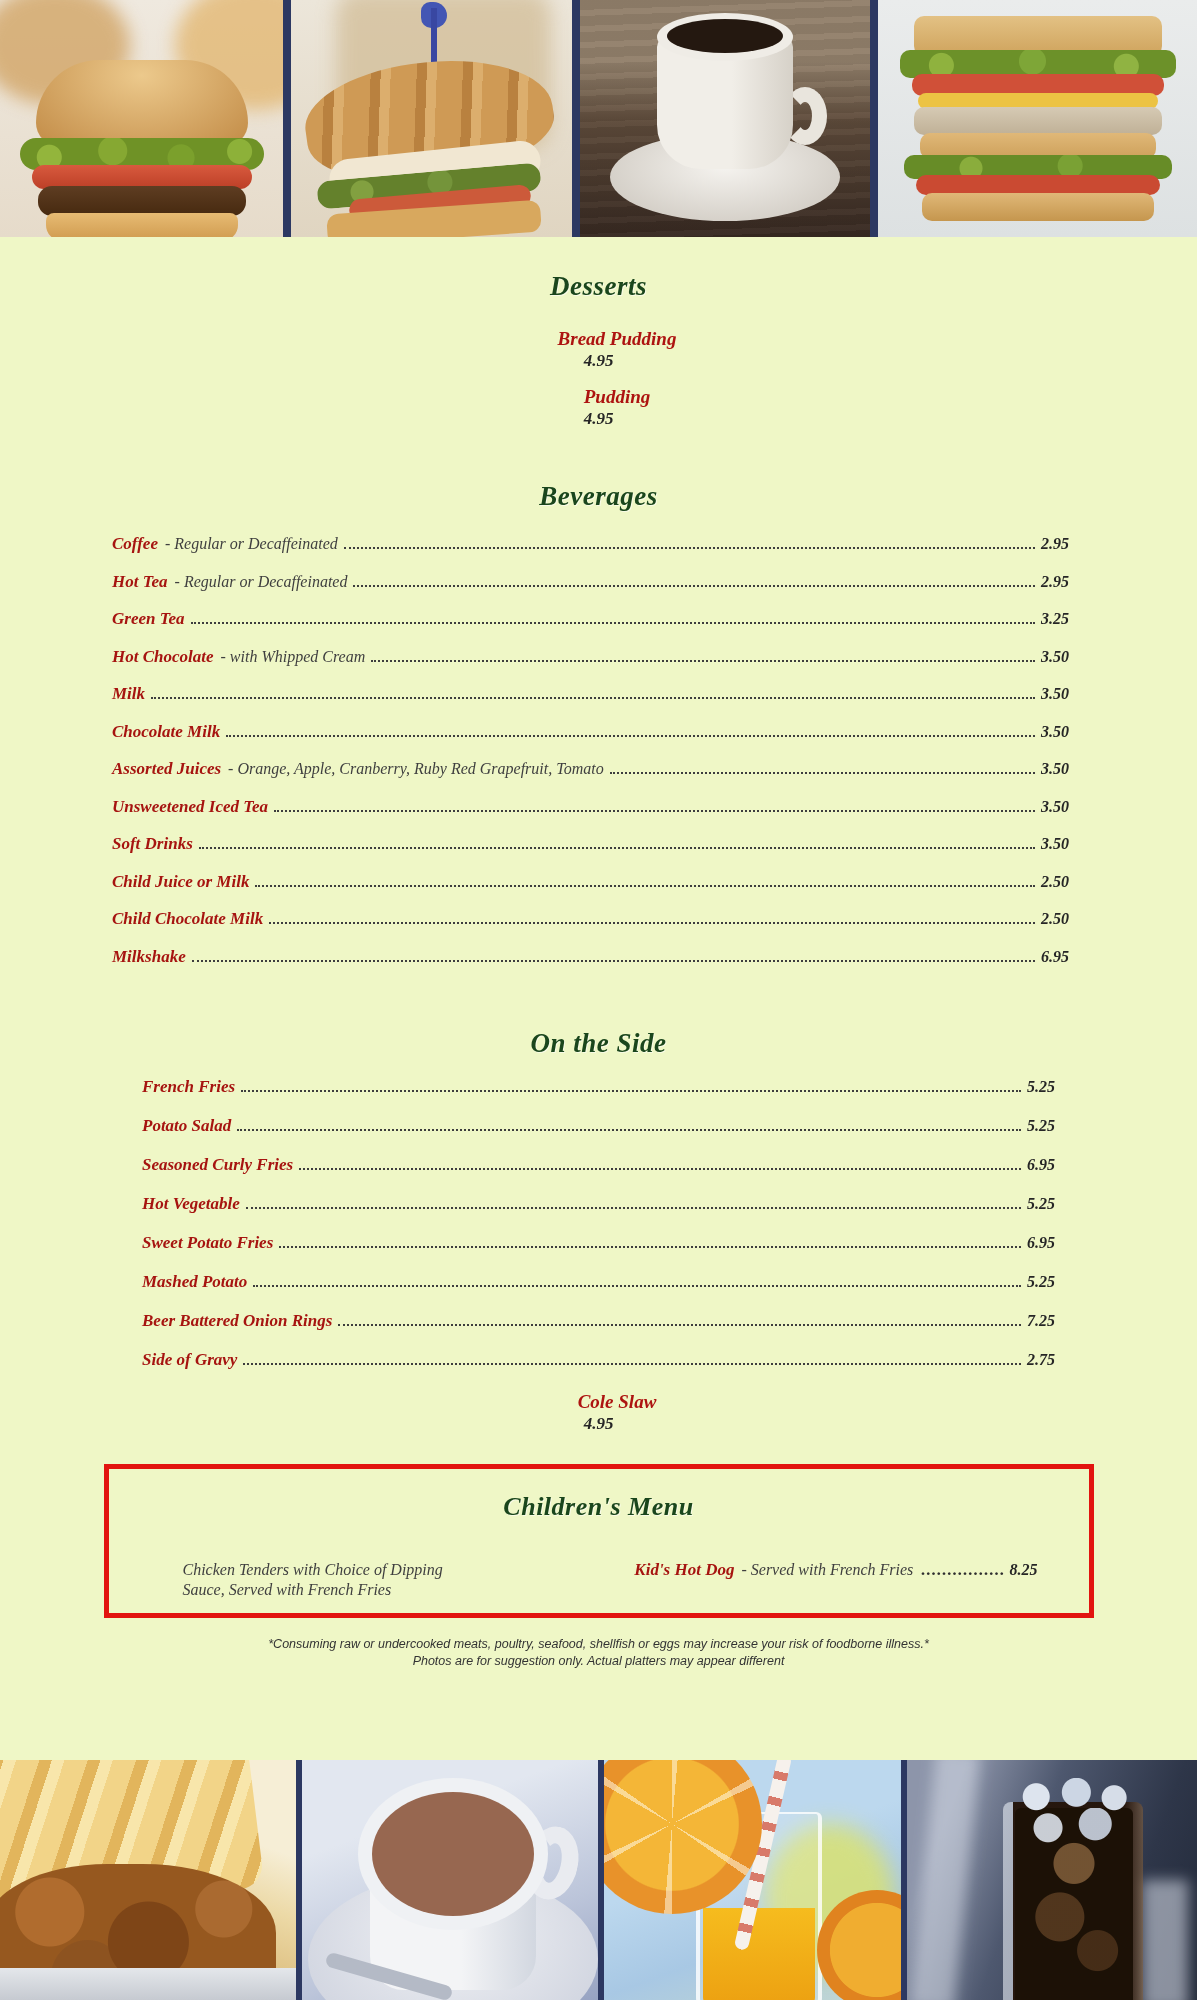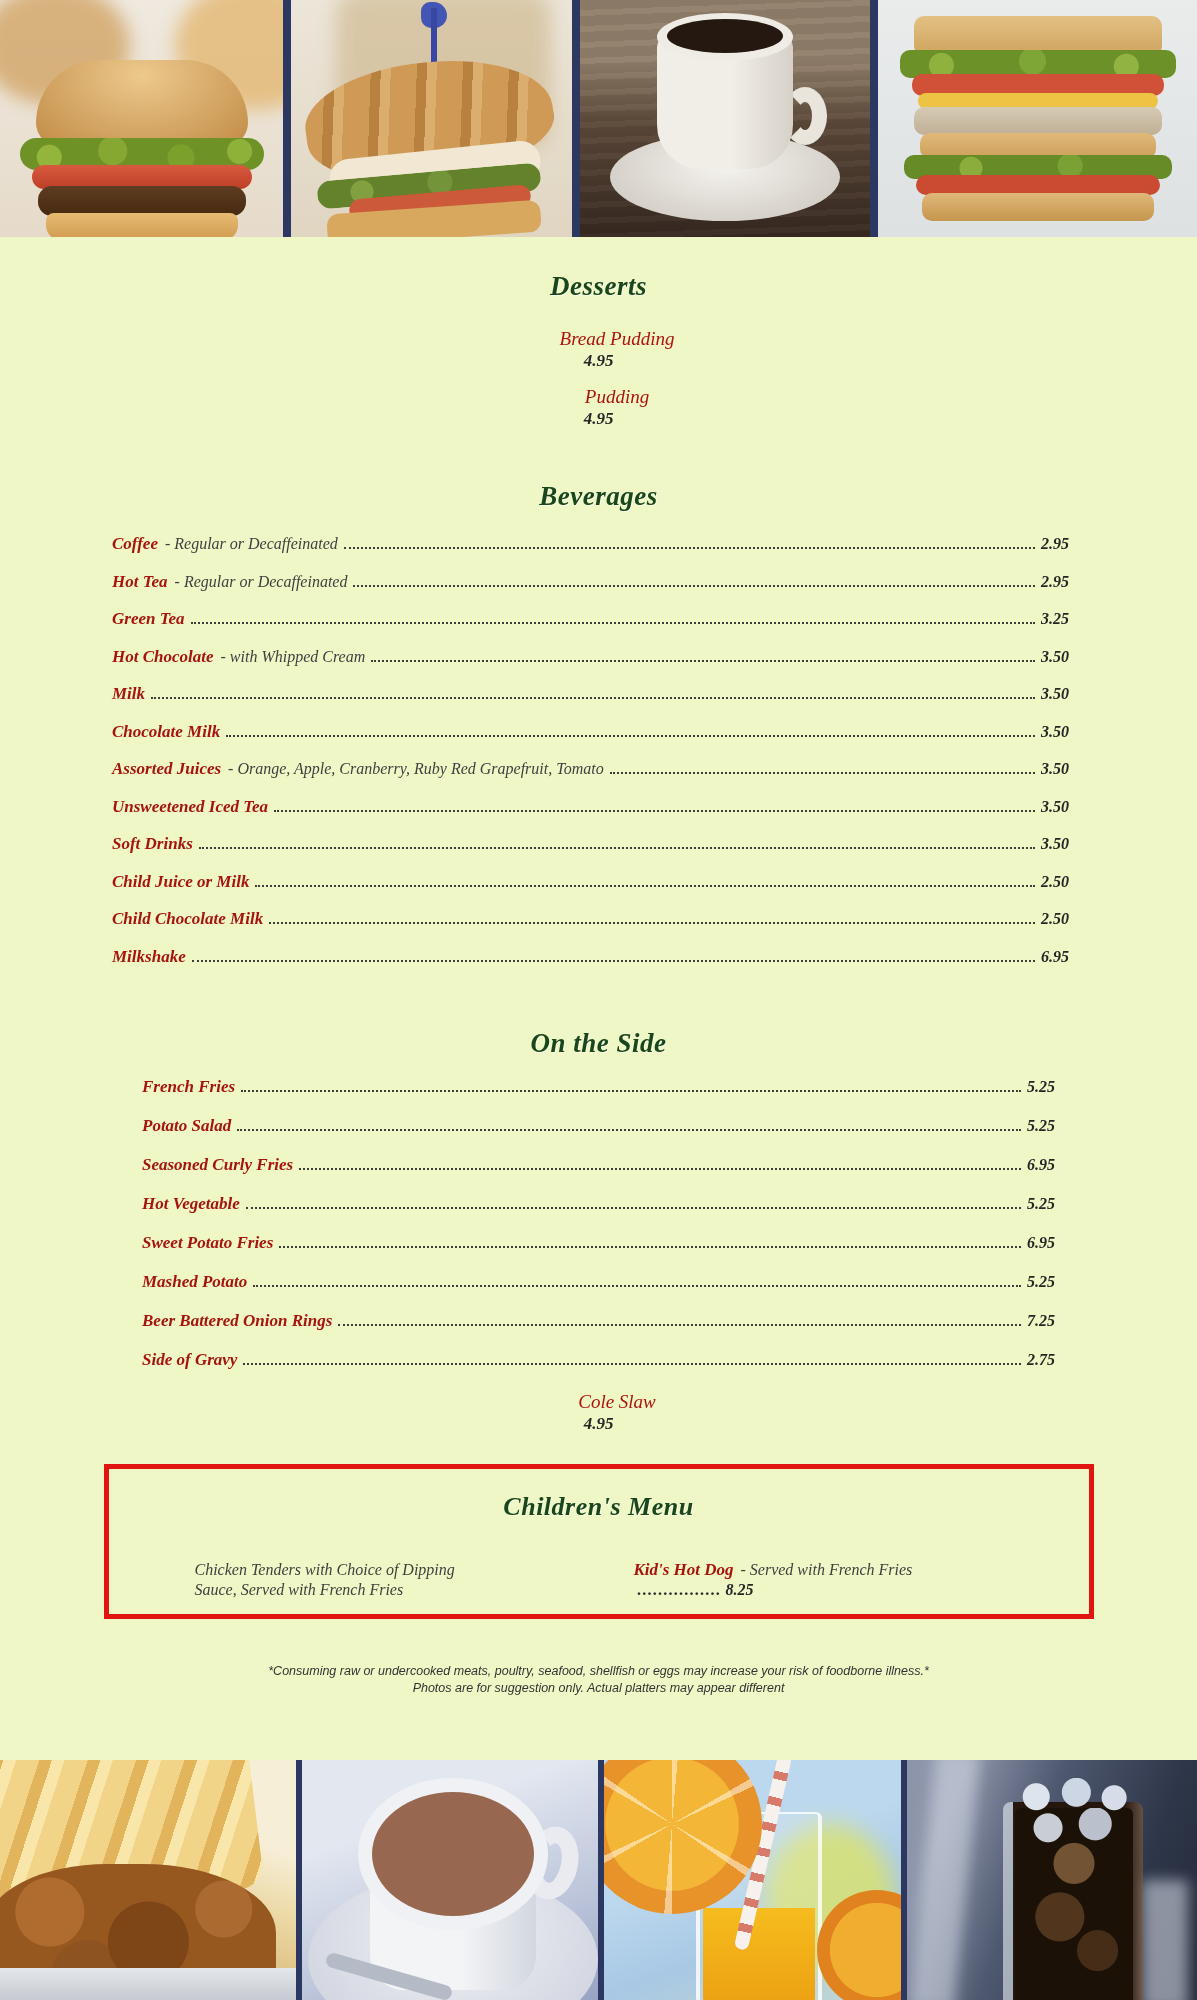--- a/index.html
+++ b/index.html
@@ -132,55 +132,55 @@
   .heading {
     text-align:center; font-style:italic; font-weight:bold;
     font-size:27px; line-height:31px; color:#1a461c; letter-spacing:.5px;
     text-shadow:1px 1px 0 rgba(255,255,255,.55);
   }
   .h-desserts { margin-top:34px; }
   .h-beverages { margin-top:52px; }
   .h-side { margin-top:44px; }
 
   .center-item { text-align:center; font-style:italic; }
-  .center-item .ci-name { font-weight:normal; font-size:19px; line-height:22px; color:#ad1310;padding-left:37px; }
+  .center-item .ci-name { font-weight:bold; font-size:19px; line-height:22px; color:#ad1310;padding-left:37px; }
   .center-item .ci-price { font-weight:bold; font-size:17px; line-height:21px; color:#262626; }
   .dessert-1 { margin-top:26px; }
   .dessert-2 { margin-top:15px; }
 
   .bev-list { margin:22px 128px 0 112px; }
   .row { display:flex; align-items:baseline; font-style:italic; }
   .bev-list .row { height:37.5px; }
   .i-name { font-weight:bold; font-size:17px; color:#a61410; white-space:nowrap; }
   .i-desc { font-size:16px; color:#3f3f3f; margin-left:7px; white-space:nowrap; }
   .i-desc:empty { display:none; }
   .leader { flex:1 1 auto; min-width:18px; border-bottom:2px dotted #3d3d3d; margin:0 6px 3px; }
   .i-price { font-weight:bold; font-size:16px; color:#262626; white-space:nowrap; }
 
   .side-grid { display:grid; grid-template-columns:1fr; column-gap:107px; margin:18px 142px 0; }
   .side-grid .row { height:39px; }
   .cole-slaw { margin-top:2px; }
 
   
-  .kids-box { width:990px; margin:30px auto 0; border:5px solid #e2140f; padding:22px 12px 14px; }
+  .kids-box { width:990px; margin:30px auto 0; border:5px solid #e2140f; padding:22px 0 14px; }
   .kids-title { font-size:26px; margin-top:0; }
   .kids-sub { text-align:center; margin-top:18px; font-family:"Liberation Sans","DejaVu Sans",sans-serif; font-style:italic; font-size:15px; color:#2e332b; }
   .kids-row { display:flex; padding:0 42px; margin-top:38px; }
   .kids-col-left { flex:0 0 54%; }
   .kids-col-right { flex:1; }
   .kid-line { font-style:italic; font-size:17px; line-height:20px; }
   .kid-line .i-desc { font-size:16px; }
   .kid-dots { font-weight:bold; color:#2e2e2e; letter-spacing:1px; margin:0 4px; }
   .kid-detail { font-style:italic; font-size:16px; line-height:19.5px; color:#3f3f3f; padding-left:32px; }
   .kids-center { text-align:center; font-style:italic; margin-top:16px; }
   .kc-name { font-weight:bold; font-size:18px; line-height:21px; color:#ad1310; }
   .kc-desc { font-size:16px; line-height:20px; color:#3f3f3f; margin-top:2px; }
   .kc-price { font-weight:bold; font-size:16px; line-height:20px; margin-top:2px; color:#262626; }
 
-  .disclaimer { margin-top:44px; text-align:center; font-family:"Liberation Sans","DejaVu Sans",sans-serif; font-style:italic; font-size:12.5px; line-height:17px; color:#333; }
+  .disclaimer { margin-top:18px; text-align:center; font-family:"Liberation Sans","DejaVu Sans",sans-serif; font-style:italic; font-size:12.5px; line-height:17px; color:#333; }
 </style>
 </head>
 <body>
 
 <div class="strip strip-top">
   <div class="ph ph-burger">
     <div class="blob1"></div>
     <div class="blob2"></div>
     <div class="burger">
       <div class="bun-top"></div>

